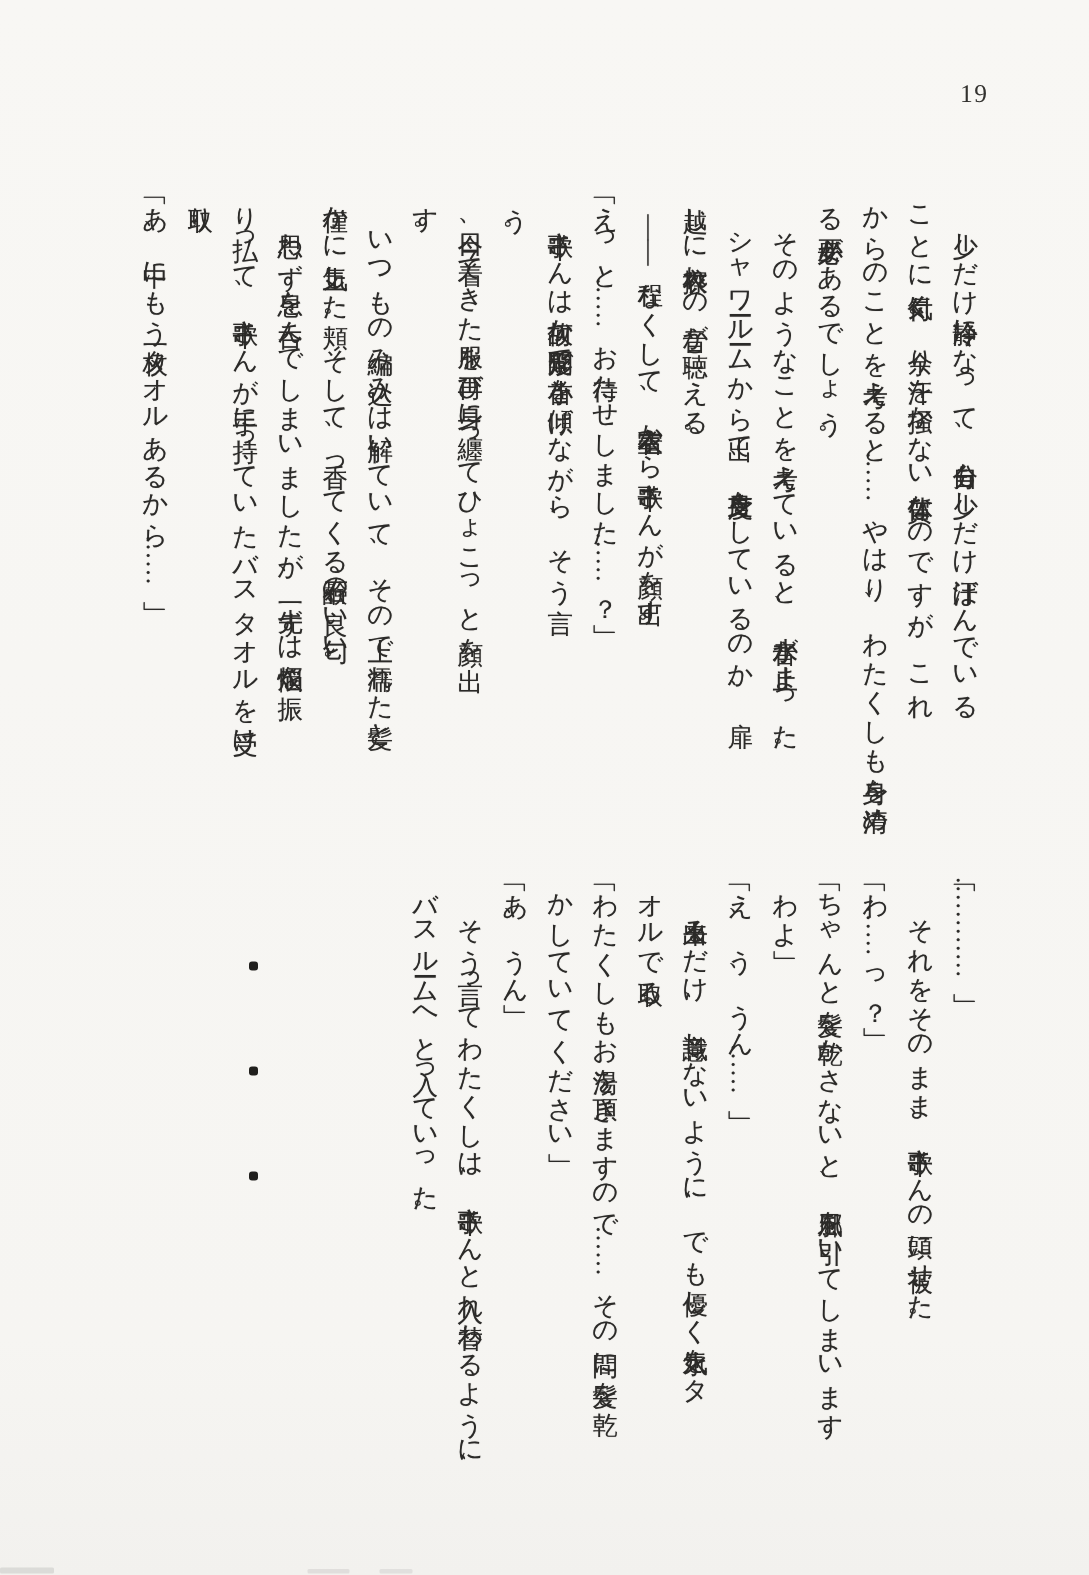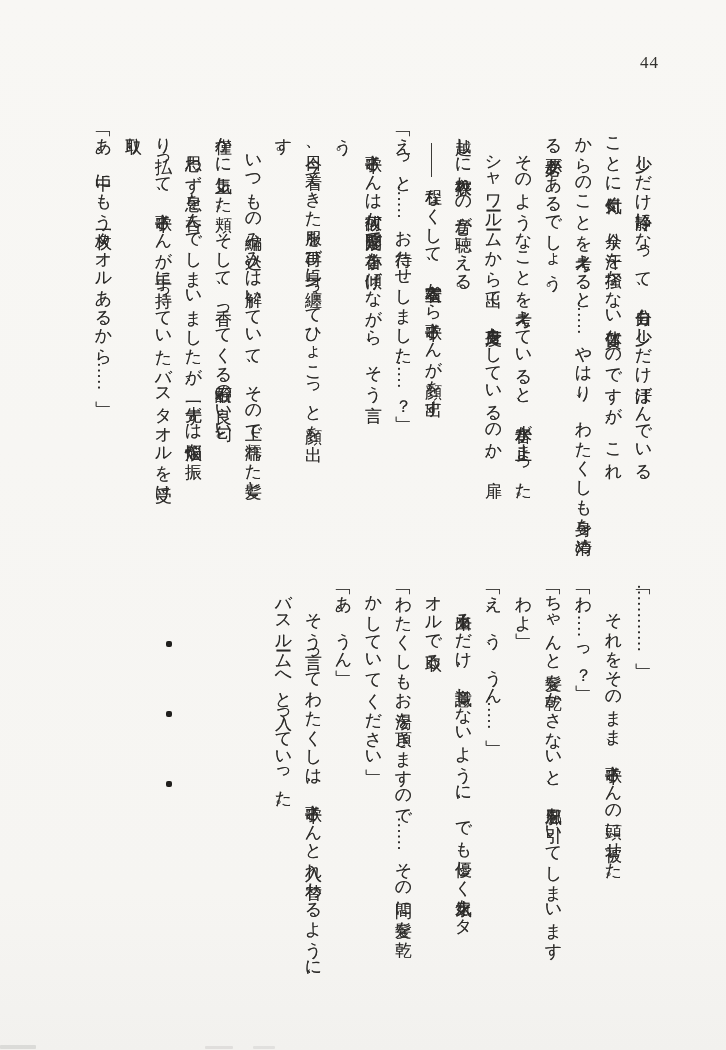--- a/index.html
+++ b/index.html
@@ -67,21 +67,21 @@
   }
   .artifact.a1 { left: 0;    top: 1045px; width: 36px; height: 4px; opacity: 0.55; }
   .artifact.a2 { left: 205px; top: 1046px; width: 28px; height: 3px; opacity: 0.45; }
   .artifact.a3 { left: 253px; top: 1046px; width: 22px; height: 3px; opacity: 0.40; }
 </style>
 </head>
 <body>
 
 <div class="page">
 
-  <div class="page-number">44</div>
+  <div class="page-number">19</div>
 
   <div class="vtext top" id="top-block">
       <p class="indent">少しだけ冷静になって、自分も少しだけ汗ばんでいる</p>
       <p>ことに気付く。余り汗を掻かない体質なのですが、これ</p>
       <p>からのことを考えると……やはり、わたくしも身を清め</p>
       <p>る必要があるでしょう。</p>
       <p class="indent">そのようなことを考えていると、水音が止まった。</p>
       <p class="indent">シャワールームから出て、身支度をしているのか、扉</p>
       <p>越しに衣擦れの音が聴こえる。</p>
       <p class="indent">――程なくして、着衣室から千歌さんが顔を出す。</p>

